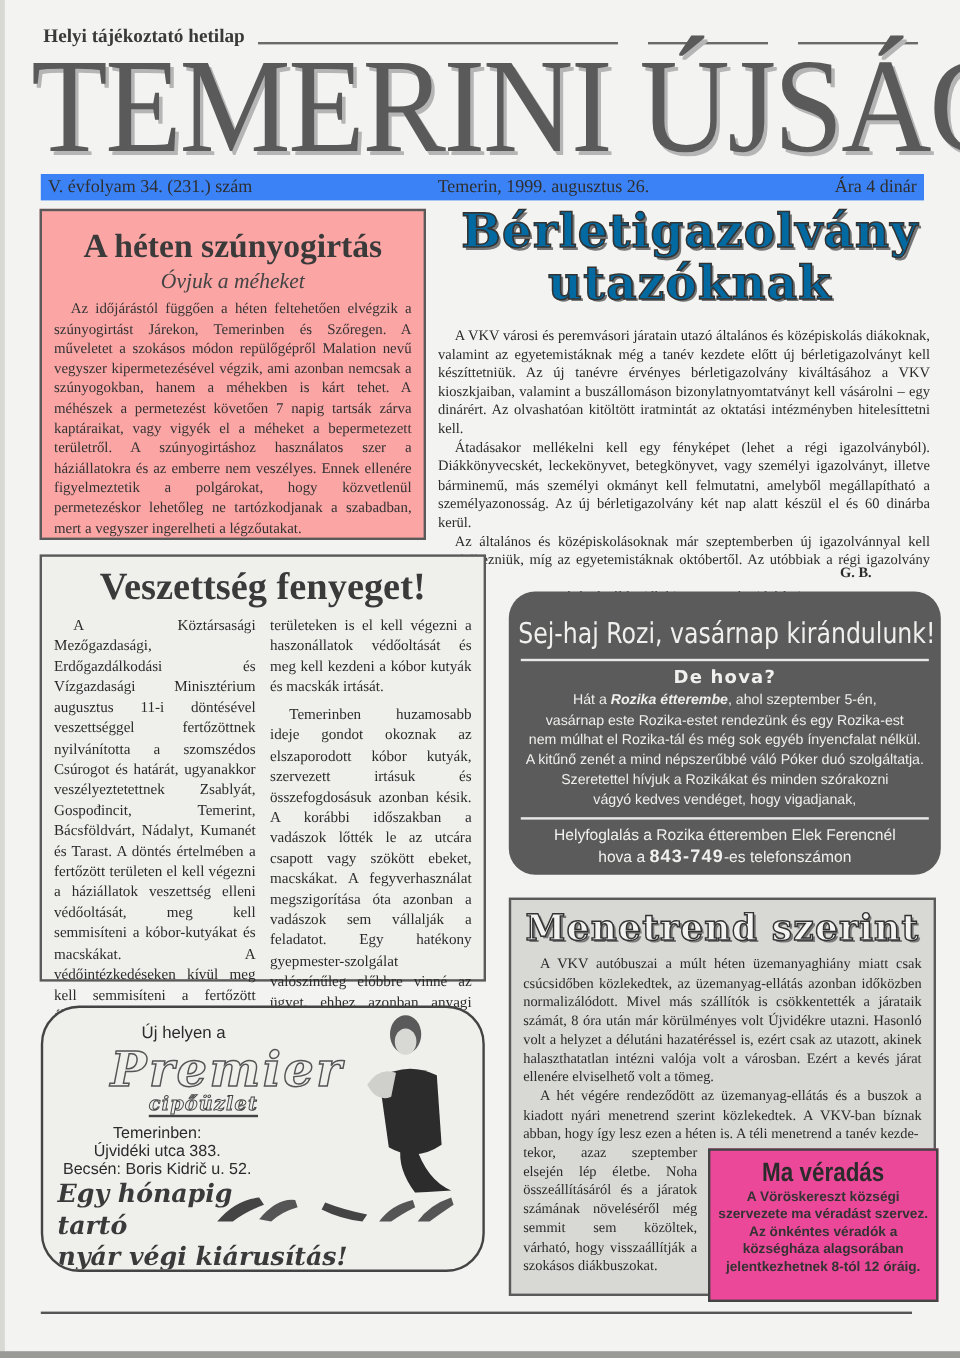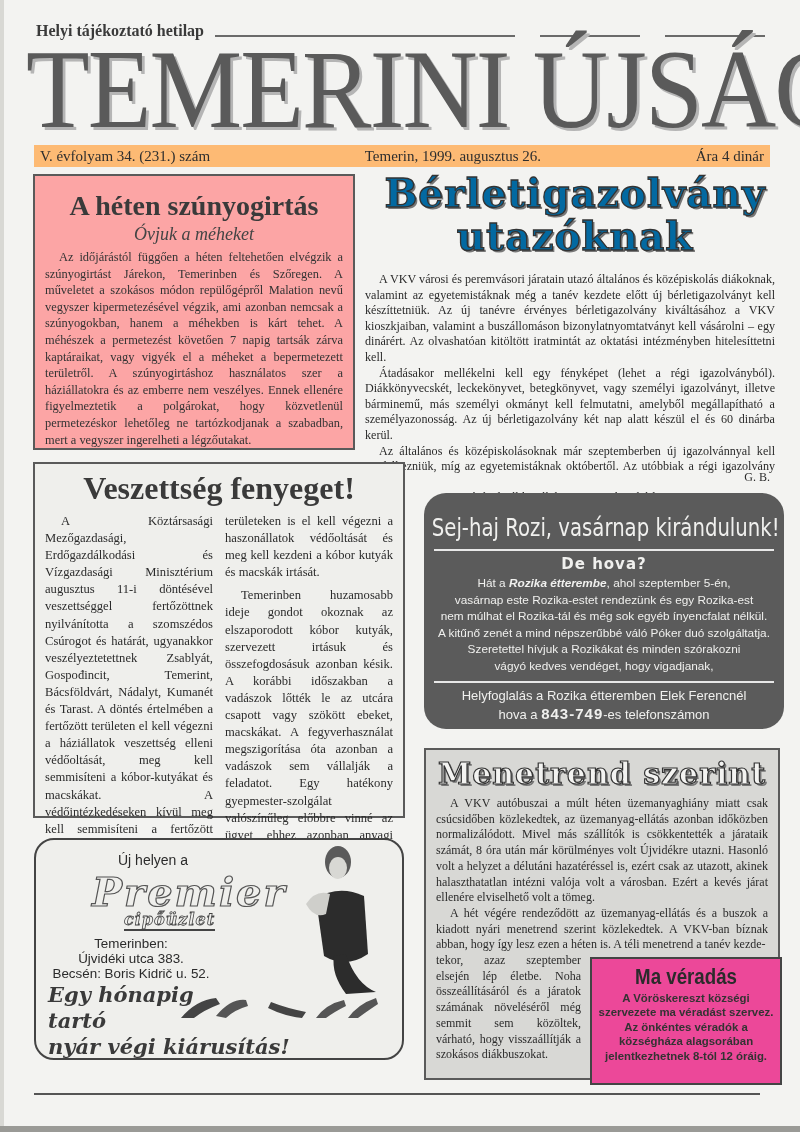--- a/index.html
+++ b/index.html
@@ -15,21 +15,21 @@
   .kicker { position: absolute; left: 36px; top: 22px; font-size: 16px; font-weight: bold; color: #3a3a3a; white-space: nowrap; }
   .kicker-rule { position: absolute; top: 35px; height: 2px; background: #6a6a6a; }
   .masthead-title {
     position: absolute; left: 26px; top: 30px; width: 750px; height: 118px;
     font-size: 112px; line-height: 118px; font-weight: normal; letter-spacing: -2px;
     color: #5a5a5a; text-shadow: 3px 3px 0 #b5b5b5; white-space: nowrap;
     transform: scaleX(0.93); transform-origin: left top;
   }
   .dateline {
     position: absolute; left: 34px; top: 145px; width: 736px; height: 22px;
-    background: #fdba74; display: flex; align-items: center; justify-content: space-between;
+    background: #3b82f6; display: flex; align-items: center; justify-content: space-between;
     padding: 0 6px; box-sizing: border-box; font-size: 15px; color: #2e2e2e;
   }
   .dateline span { white-space: nowrap; }
 
   
   .box { position: absolute; box-sizing: border-box; }
   .mosquito { left: 33px; top: 174px; width: 322px; height: 276px; background: #fca5a5; border: 2px solid #5a5a5a; padding: 10px 10px; }
   .h-mosq { font-size: 28px; font-weight: bold; text-align: center; color: #3a3a3a; margin: 4px 0 2px; white-space: nowrap; }
   .sub-mosq { font-size: 18px; font-style: italic; text-align: center; color: #444; margin: 0 0 4px; }
   .body-text { font-size: 12.4px; line-height: 16.6px; text-align: justify; color: #333; }
@@ -37,21 +37,21 @@
 
   
   .berlet-head {
     position: absolute; left: 365px; top: 172px; width: 420px; text-align: center;
     font-family: "DejaVu Serif", serif; font-weight: bold; font-size: 39px; line-height: 43px;
     color: #0369a1; -webkit-text-stroke: 1.3px #333; text-shadow: 2px 2px 0 #777; letter-spacing: 1px;
   }
   .berlet-body { position: absolute; left: 365px; top: 272px; width: 410px; font-size: 12.1px; line-height: 15.6px; }
   .berlet-body p { margin: 0; text-indent: 14px; text-align: justify; }
   .berlet-body p.last { text-align: center; text-indent: 0; }
-  .sign { position: absolute; left: 700px; top: 470px; width: 70px; text-align: right; font-size: 12px; font-weight: normal; }
+  .sign { position: absolute; left: 700px; top: 470px; width: 70px; font-size: 12px; font-weight: bold; }
 
   
   .rabies { left: 33px; top: 462px; width: 372px; height: 356px; border: 2px solid #5a5a5a; padding: 6px 10px; background: #efefec; }
   .h-rabies { font-size: 32px; font-weight: bold; text-align: center; color: #3a3a3a; margin: 0 0 6px; white-space: nowrap; }
   .cols { display: flex; gap: 12px; }
   .col { flex: 1; font-size: 12.6px; line-height: 17.1px; text-align: justify; }
   .col p { margin: 0; text-indent: 16px; }
   .col p.gap { margin-top: 6px; }
 
   
@@ -79,21 +79,21 @@
   .menet-narrow { width: 145px; text-indent: 0 !important; }
 
   .veradas {
     left: 590px; top: 957px; width: 192px; height: 128px; background: #ec4899; border: 2px solid #444;
     text-align: center; font-family: "Liberation Sans", "DejaVu Sans", sans-serif; padding: 4px 4px;
   }
   .ver-title { font-size: 22px; font-weight: bold; line-height: 28px; transform: scaleX(0.85); white-space: nowrap; margin: 0 -20px; }
   .ver-body { font-size: 11.4px; font-weight: bold; line-height: 14.4px; color: #333; }
 
   
-  .premier { left: 34px; top: 838px; width: 370px; height: 222px; border: 2px solid #444; border-radius: 20px; background: #efefec; padding: 0; overflow: hidden; }
+  .premier { left: 34px; top: 838px; width: 370px; height: 222px; border: 2px solid #444; border-radius: 32px; background: #efefec; padding: 0; overflow: hidden; }
   .p-new { position: absolute; left: 82px; top: 12px; font-family: "Liberation Sans", sans-serif; font-size: 14px; }
   .p-logo { position: absolute; left: 56px; top: 28px; font-family: "DejaVu Serif", serif; font-style: italic; font-weight: bold; font-size: 40px; color: #efefec; -webkit-text-stroke: 1.2px #555; letter-spacing: 2px; }
   .p-shop { position: absolute; left: 88px; top: 70px; font-family: "DejaVu Serif", serif; font-style: italic; font-weight: bold; font-size: 16px; color: #efefec; -webkit-text-stroke: 0.8px #444; border-bottom: 2px solid #444; letter-spacing: 1px; }
   .p-addr { position: absolute; left: 10px; top: 96px; width: 170px; text-align: center; font-family: "Liberation Sans", sans-serif; font-size: 13.4px; line-height: 15px; }
   .p-sale { position: absolute; left: 12px; font-family: "DejaVu Serif", serif; font-style: italic; font-weight: bold; font-size: 21px; color: #3a3a3a; white-space: nowrap; }
   .p-photo { position: absolute; left: 250px; top: 4px; width: 110px; height: 150px; }
   .p-shoes { position: absolute; left: 140px; top: 150px; width: 210px; height: 30px; }
 
   .footer-rule { position: absolute; left: 34px; top: 1093px; width: 726px; height: 2px; background: #555; }
 </style>

